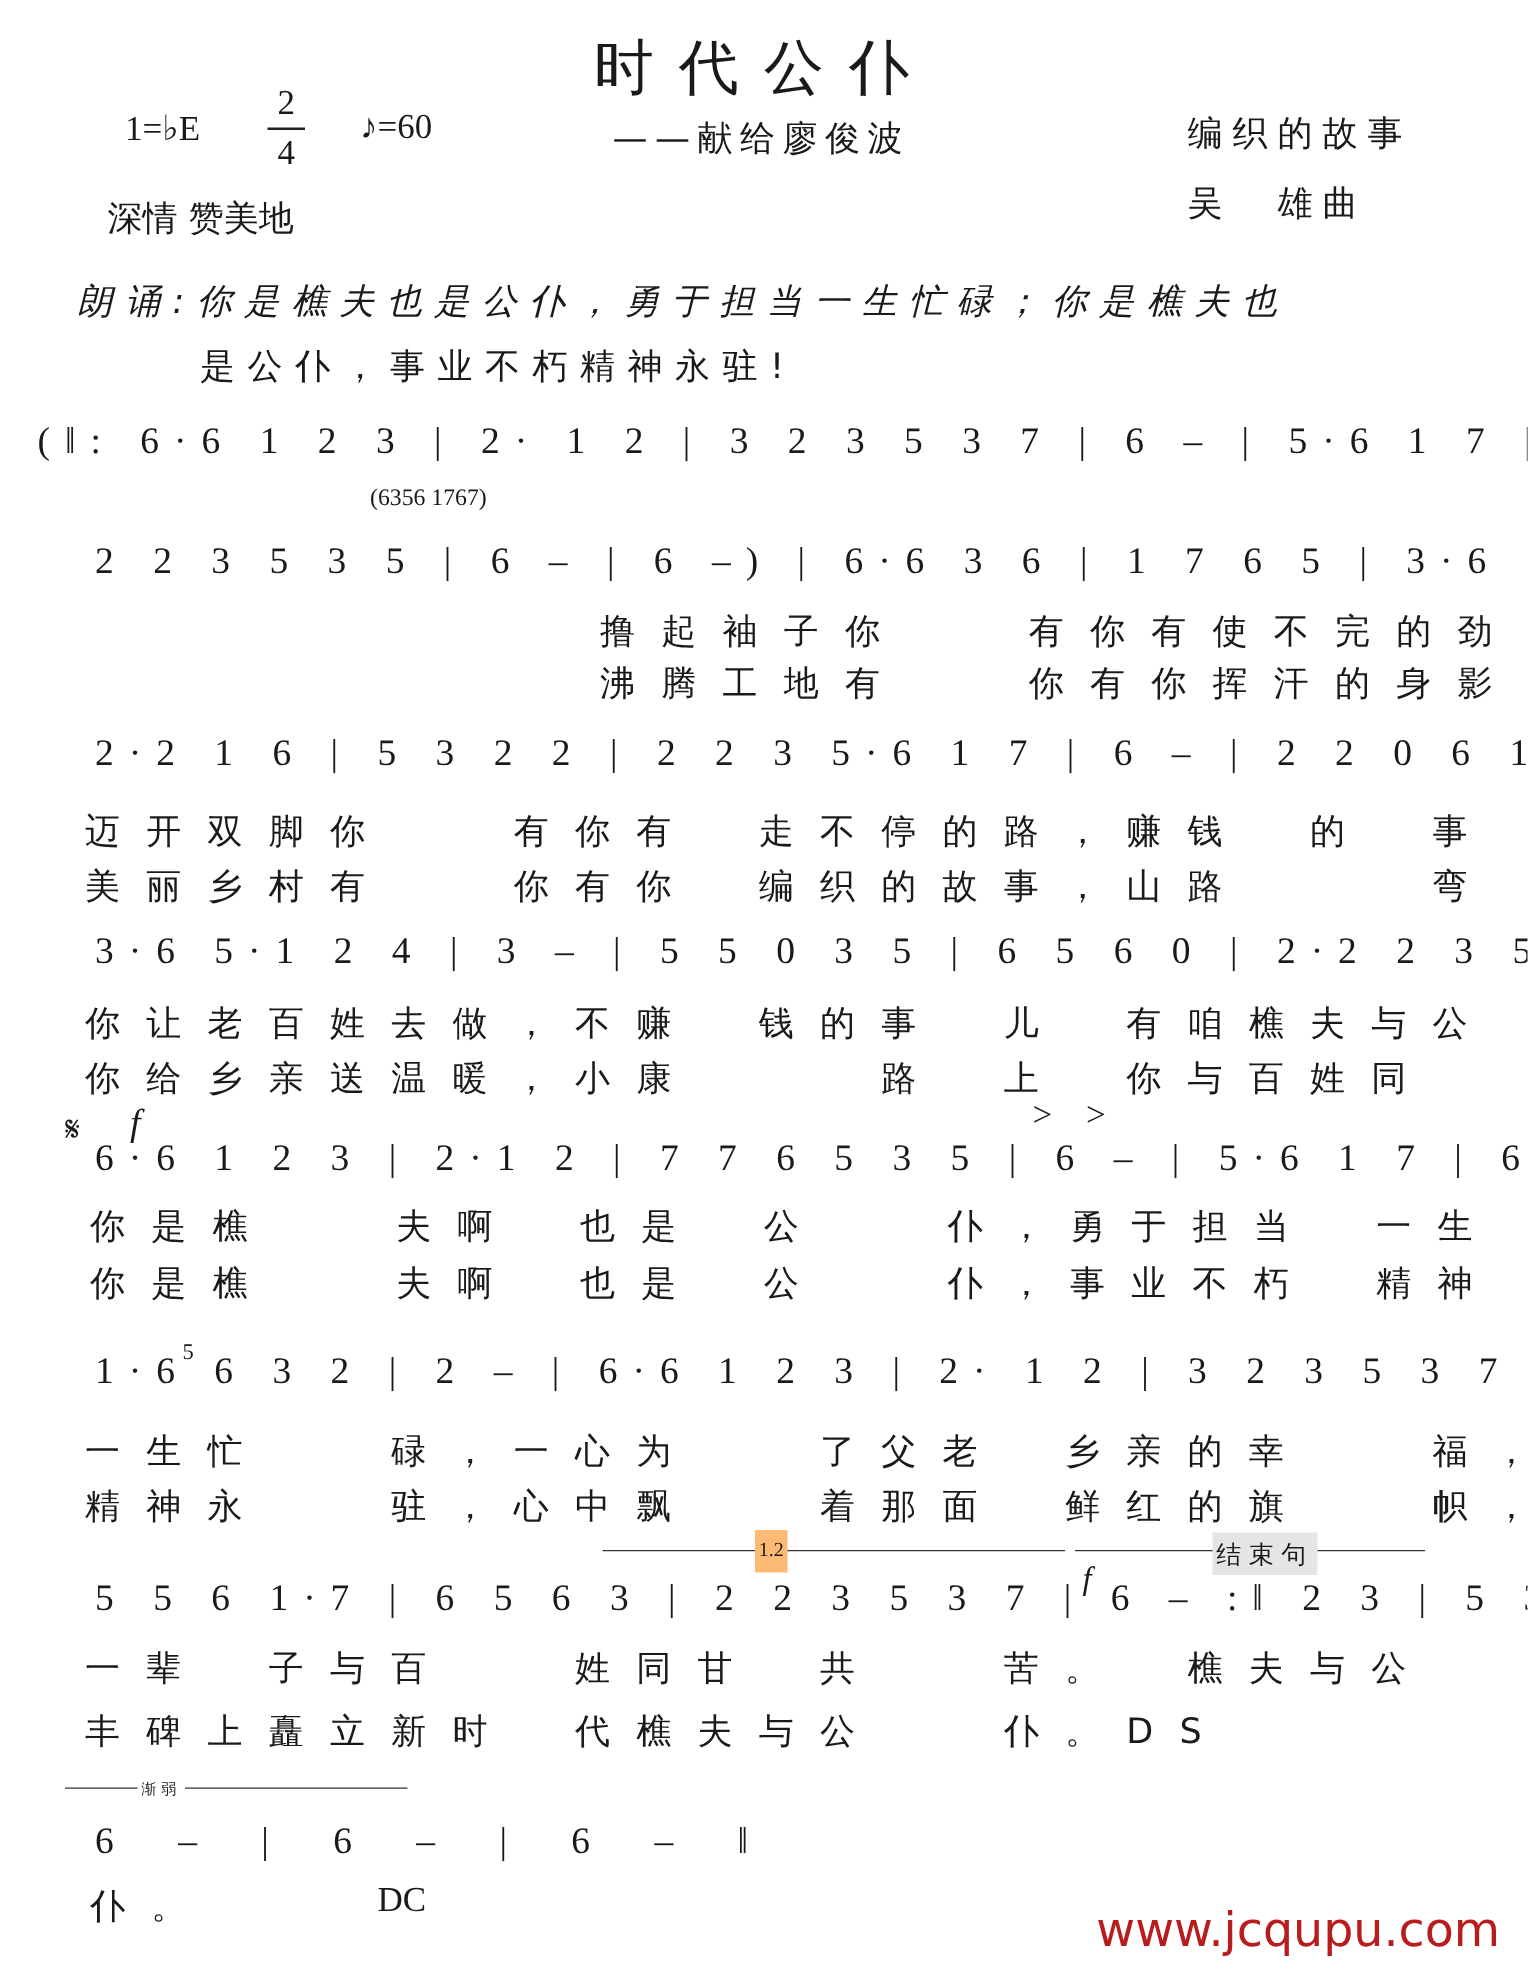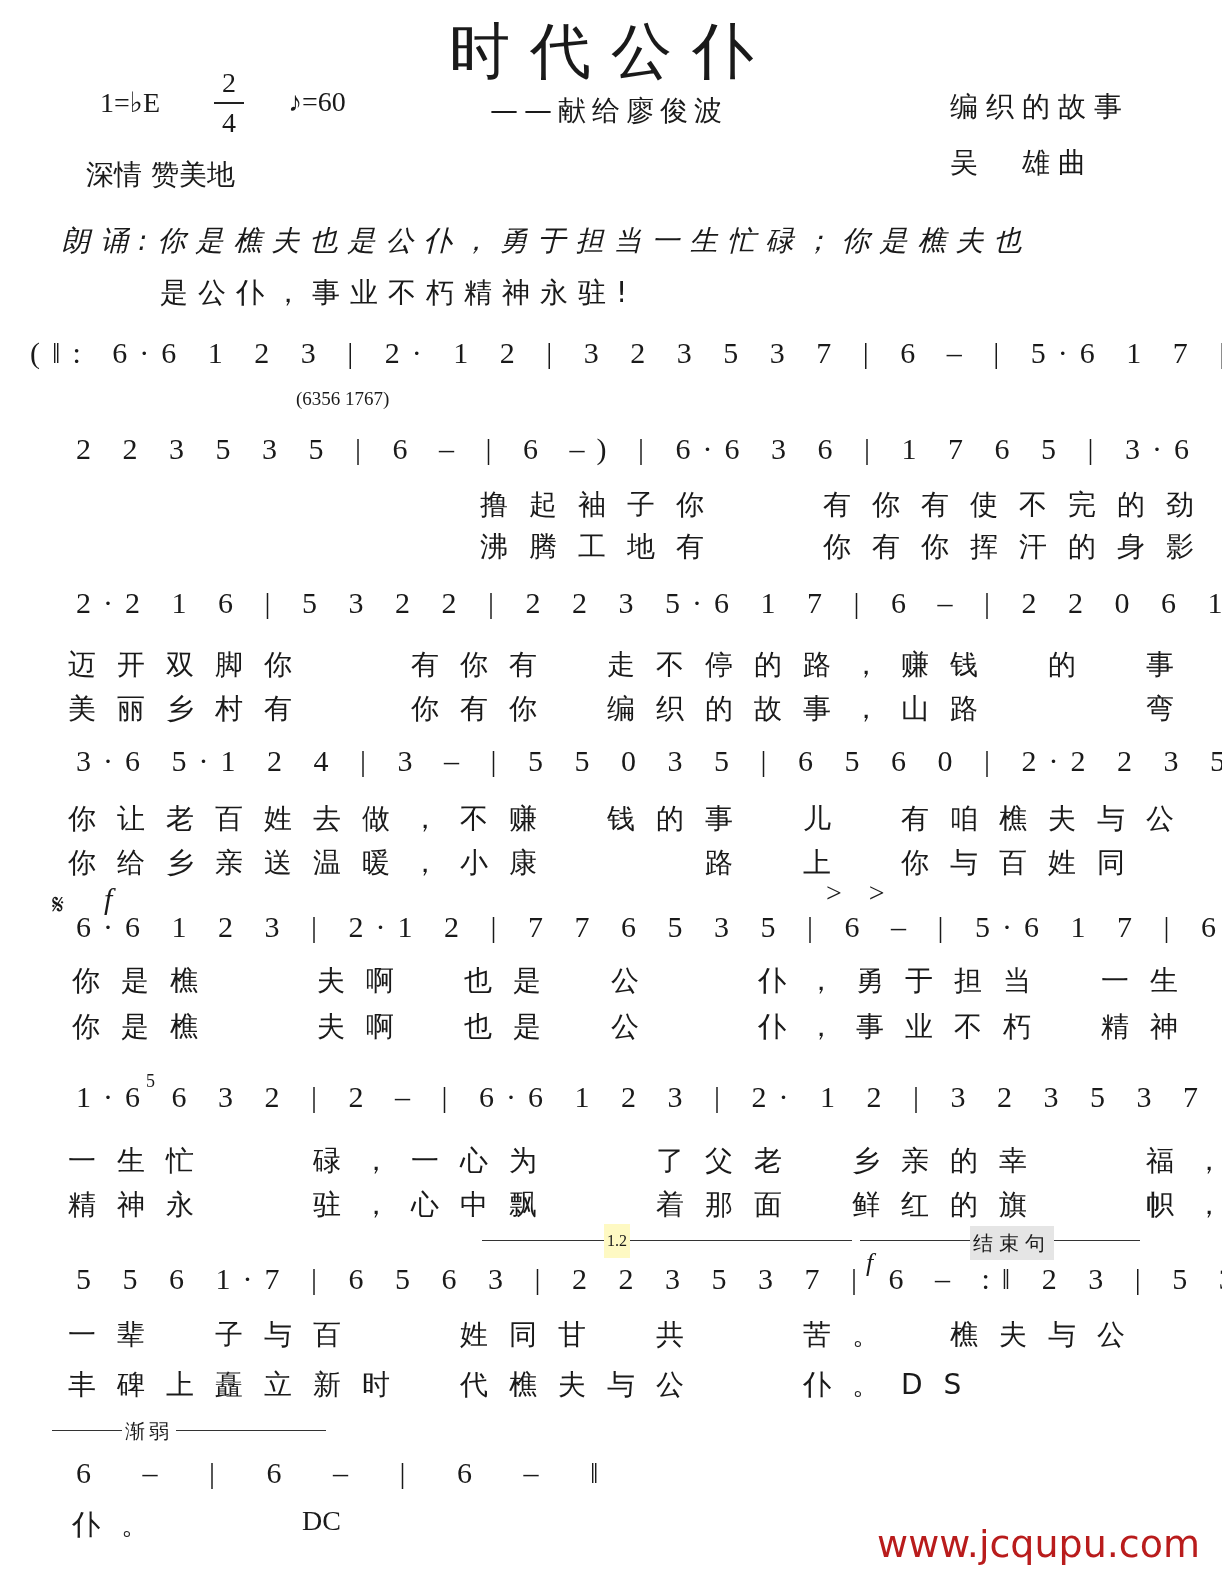--- a/index.html
+++ b/index.html
@@ -1,19 +1,19 @@
 <!DOCTYPE html>
 <html><head>
 <meta charset="utf-8">
 <style>
   html,body{margin:0;padding:0;background:#fff;}
   body{width:1222px;height:1578px;position:relative;overflow:hidden;color:#1a1a1a;
        font-family:"Liberation Serif","DejaVu Serif",serif;}
   .abs{position:absolute;white-space:nowrap;}
-  .title{left:0;width:1222px;top:11px;text-align:center;font-size:61px;letter-spacing:20px;
+  .title{left:0;width:1222px;top:22px;text-align:center;font-size:48px;letter-spacing:20px;
          font-family:"DejaVu Serif",serif;}
   .meta{font-size:28px;}
   .cn{font-family:"DejaVu Sans",sans-serif;}
   .row{position:absolute;left:0;width:1222px;}
   .tok{position:absolute;white-space:nowrap;font-size:30px;line-height:34px;}
   .lyr{position:absolute;white-space:nowrap;font-size:28px;letter-spacing:21px;
        font-family:"DejaVu Sans",sans-serif;}
   .bracket{position:absolute;border-top:1.5px solid #333;height:0;}
   .watermark{position:absolute;right:22px;bottom:12px;font-size:38px;font-family:"DejaVu Sans",sans-serif;color:#b91c1c;}
 </style>
@@ -75,30 +75,30 @@
 
 <div class="row" style="top:1080px;">
   <div class="tok" style="left:146px;top:-16px;font-size:18px;">5</div>
   <div class="tok" style="left:76px;top:0;letter-spacing:12px;">1·6  6 3 2 | 2 – | 6·6  1 2 3 | 2· 1 2 | 3 2 3  5 3 7 | 6 – |</div>
   <div class="lyr" style="left:68px;top:62px;">一生忙　　碌，一心为　　了父老　乡亲的幸　　福，</div>
   <div class="lyr" style="left:68px;top:106px;">精神永　　驻，心中飘　　着那面　鲜红的旗　　帜，</div>
 </div>
 
 <div class="row" style="top:1262px;">
   <div class="bracket" style="left:482px;width:370px;top:-22px;"></div>
-  <div class="tok" style="left:604px;top:-38px;font-size:16px;background:#fef9c3;padding:0 3px;">1.2</div>
+  <div class="tok" style="left:604px;top:-38px;font-size:16px;background:#fdba74;padding:0 3px;">1.2</div>
   <div class="bracket" style="left:860px;width:280px;top:-22px;"></div>
   <div class="tok cn" style="left:970px;top:-36px;font-size:20px;letter-spacing:6px;background:#e5e5e5;padding:0 3px;">结束句</div>
   <div class="tok" style="left:866px;top:-16px;font-size:26px;font-style:italic;">f</div>
   <div class="tok" style="left:76px;top:0;letter-spacing:12px;">5 5 6  1·7 | 6 5 6  3 | 2 2 3  5 3 7 | 6 – :‖ 2 3 | 5 3 5 |</div>
   <div class="lyr" style="left:68px;top:54px;">一辈　子与百　　姓同甘　共　　苦。　樵夫与公</div>
   <div class="lyr" style="left:68px;top:104px;">丰碑上矗立新时　代樵夫与公　　仆。DS</div>
 </div>
 
 <div class="row" style="top:1456px;">
   <div class="bracket" style="left:52px;width:274px;top:-26px;"></div>
-  <div class="tok cn" style="left:110px;top:-42px;font-size:20px;letter-spacing:4px;background:#fff;padding:0 3px;margin-left:12px;">渐弱</div>
+  <div class="tok cn" style="left:110px;top:-42px;font-size:12px;letter-spacing:4px;background:#fff;padding:0 3px;">渐弱</div>
   <div class="tok" style="left:76px;top:0;letter-spacing:22px;">6 – | 6 – | 6 – ‖</div>
   <div class="lyr" style="left:72px;top:50px;">仆。</div>
   <div class="tok" style="left:302px;top:48px;font-size:28px;">DC</div>
 </div>
 
 <div class="watermark">www.jcqupu.com</div>
 
 </body></html>

